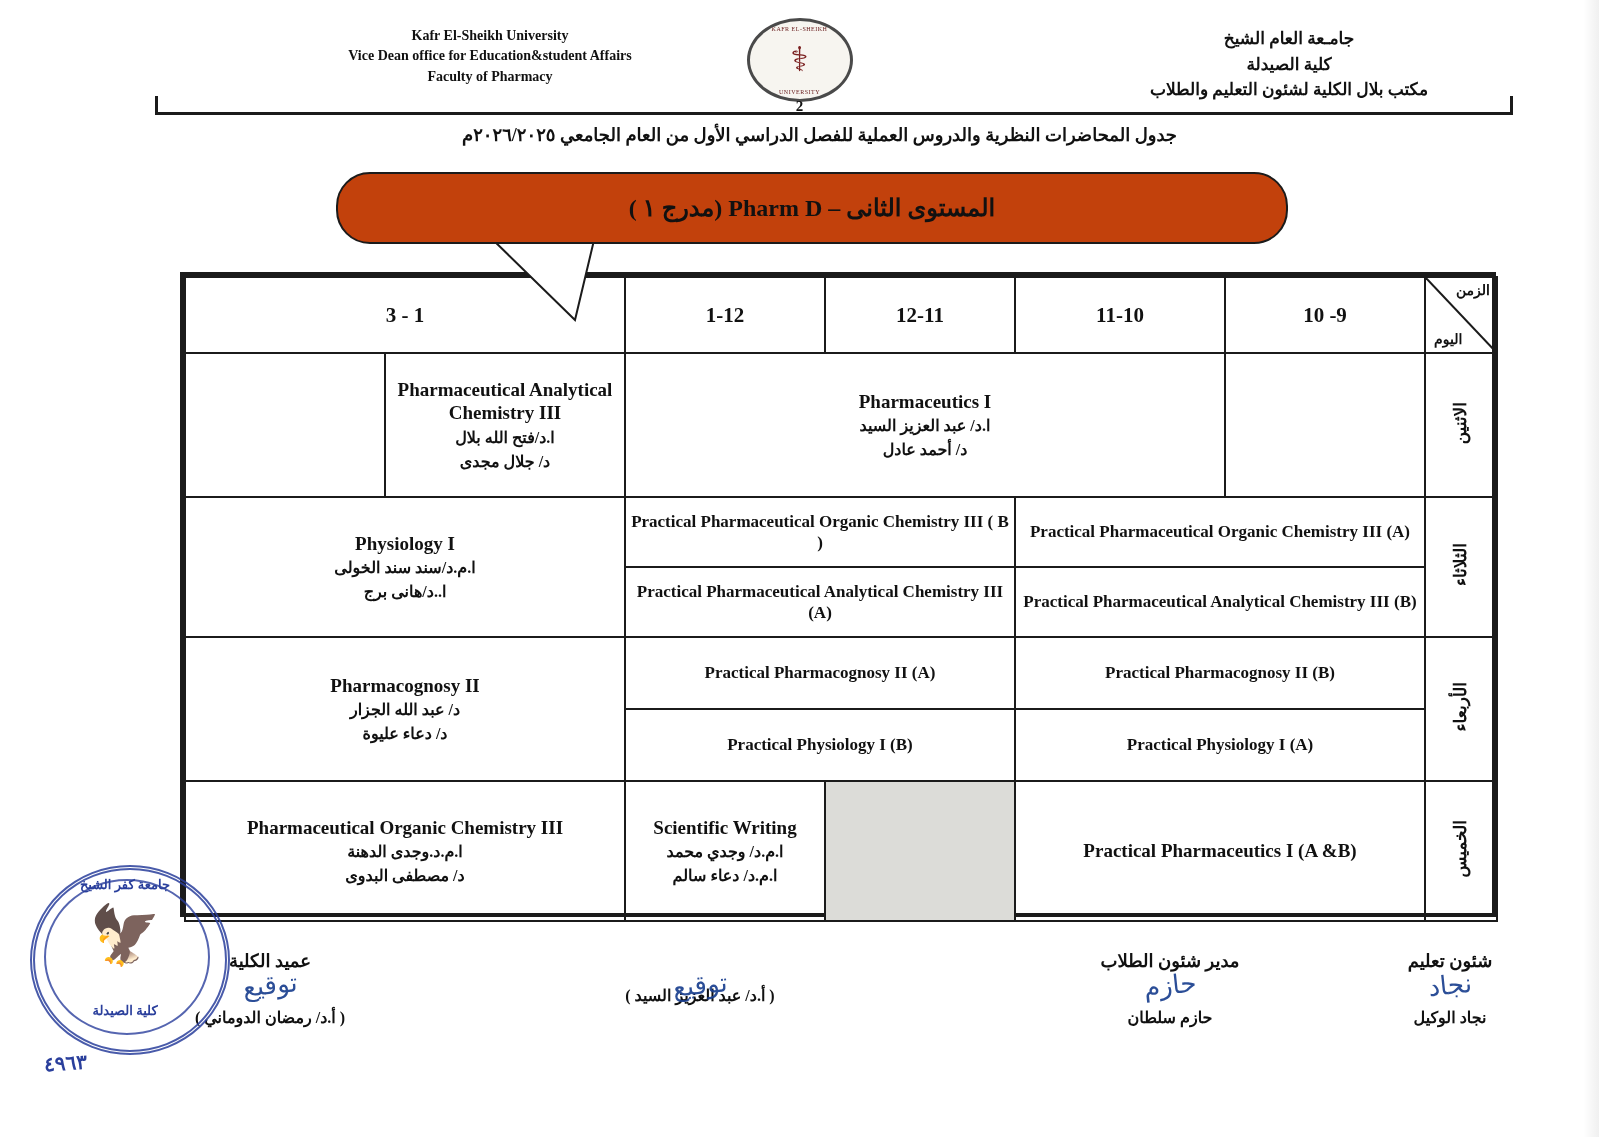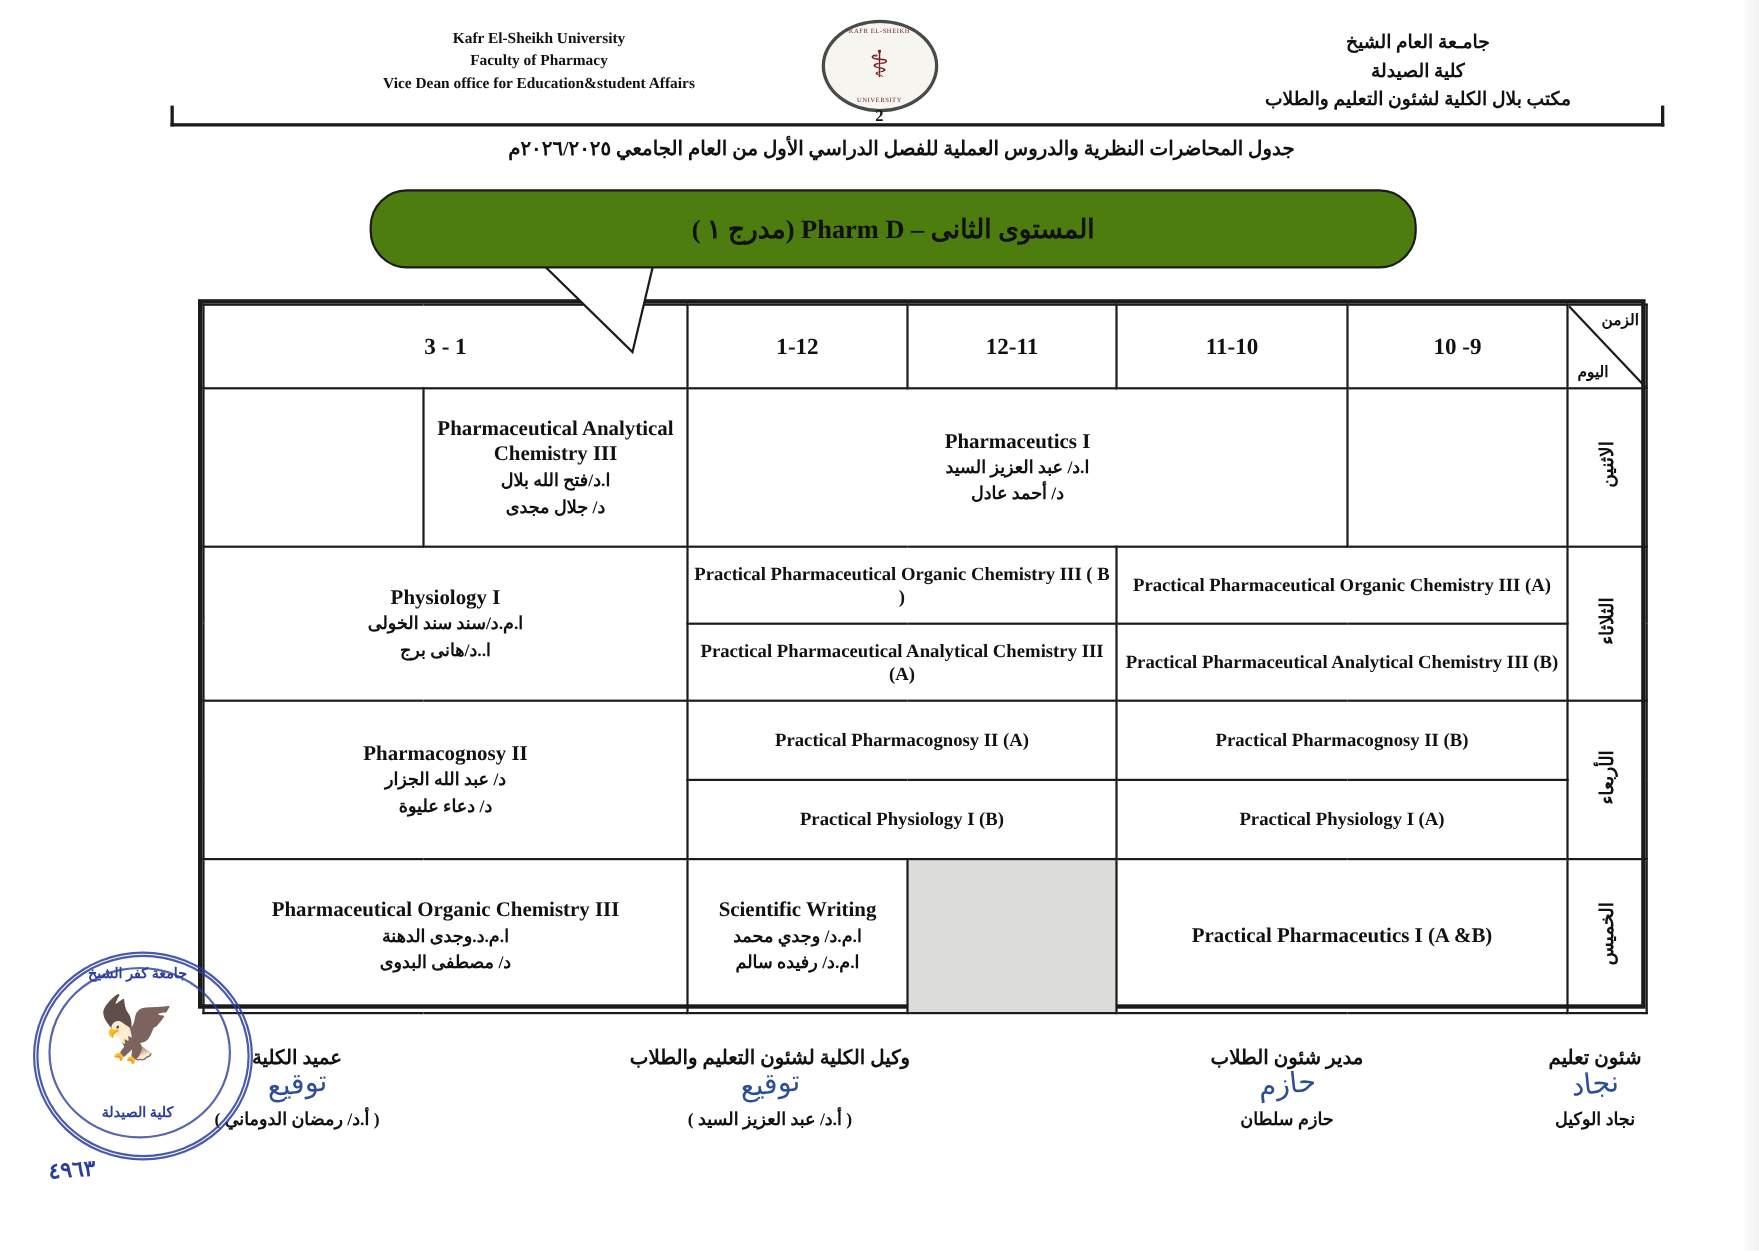--- a/index.html
+++ b/index.html
@@ -126,21 +126,21 @@
 
   
   .callout {
     position: absolute;
     left: 336px;
     top: 172px;
     width: 948px;
     height: 68px;
     border: 2px solid #1b1b1b;
     border-radius: 34px;
-    background: #4d7c0f;
+    background: #c2410c;
     display: flex;
     align-items: center;
     justify-content: center;
     z-index: 6;
   }
   .callout-text {
     direction: rtl;
     font-size: 24px;
     font-weight: bold;
   }
@@ -349,22 +349,22 @@
     width: 16px; height: 1137px;
     background: linear-gradient(to right, rgba(0,0,0,0), rgba(0,0,0,.06));
   }
 </style>
 </head>
 <body>
 
 <div class="header">
   <div class="hdr-left">
     <div>Kafr El-Sheikh University</div>
+    <div>Vice Dean office for Education&amp;student Affairs</div>
     <div>Faculty of Pharmacy</div>
-    <div>Vice Dean office for Education&amp;student Affairs</div>
   </div>
 
   <div class="hdr-logo">
     <div class="logo-circle">
       <div class="logo-arc-top">KAFR EL-SHEIKH</div>
       <div class="logo-inner">⚕</div>
       <div class="logo-arc-bottom">UNIVERSITY</div>
     </div>
   </div>
 
@@ -489,42 +489,41 @@
 
     <tr style="height:140px">
       <td colspan="2">
         <div class="subj-en">Pharmaceutical Organic Chemistry   III</div>
         <div class="subj-ar">ا.م.د.وجدى الدهنة</div>
         <div class="subj-ar">د/ مصطفى البدوى</div>
       </td>
       <td>
         <div class="subj-en">Scientific Writing</div>
         <div class="subj-ar">ا.م.د/ وجدي محمد</div>
-        <div class="subj-ar">ا.م.د/ رفيده سالم</div>
+        <div class="subj-ar">ا.م.د/ دعاء سالم</div>
       </td>
       <td class="shaded"></td>
       <td colspan="2">
         <div class="subj-en">Practical Pharmaceutics I (A &amp;B)</div>
       </td>
       <td class="daycell">
         <span class="day-label">الخميس</span>
       </td>
     </tr>
   </tbody>
     </table>
 </div>
 
 <div class="sign-row">
   <div class="sign sign-dean">
     <div class="title">عميد الكلية</div>
     <div class="scribble">توقيع</div>
     <div class="name">(  أ.د/ رمضان الدوماني )</div>
   </div>
   <div class="sign sign-vice">
-    <div class="title">وكيل الكلية لشئون التعليم والطلاب</div>
     <div class="scribble">توقيع</div>
     <div class="name">(  أ.د/ عبد العزيز السيد )</div>
   </div>
   <div class="sign sign-std">
     <div class="title">مدير شئون الطلاب</div>
     <div class="scribble">حازم</div>
     <div class="name">حازم سلطان</div>
   </div>
   <div class="sign sign-edu">
     <div class="title">شئون تعليم</div>

